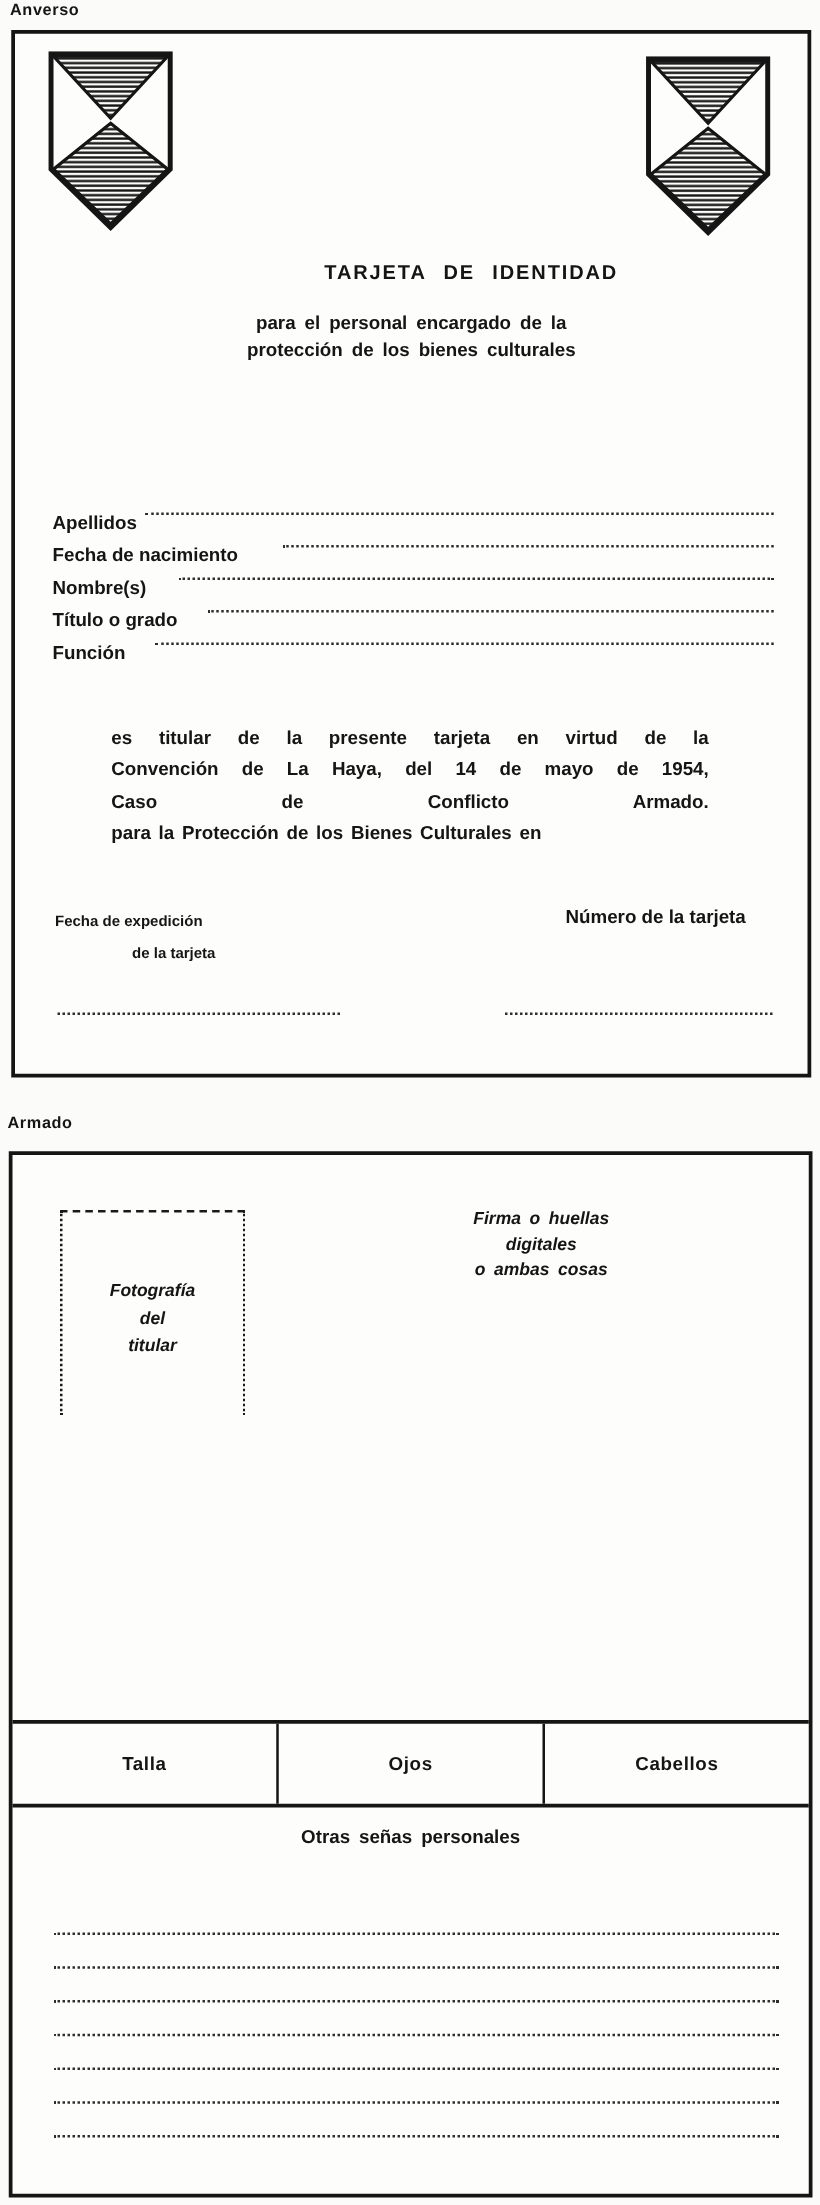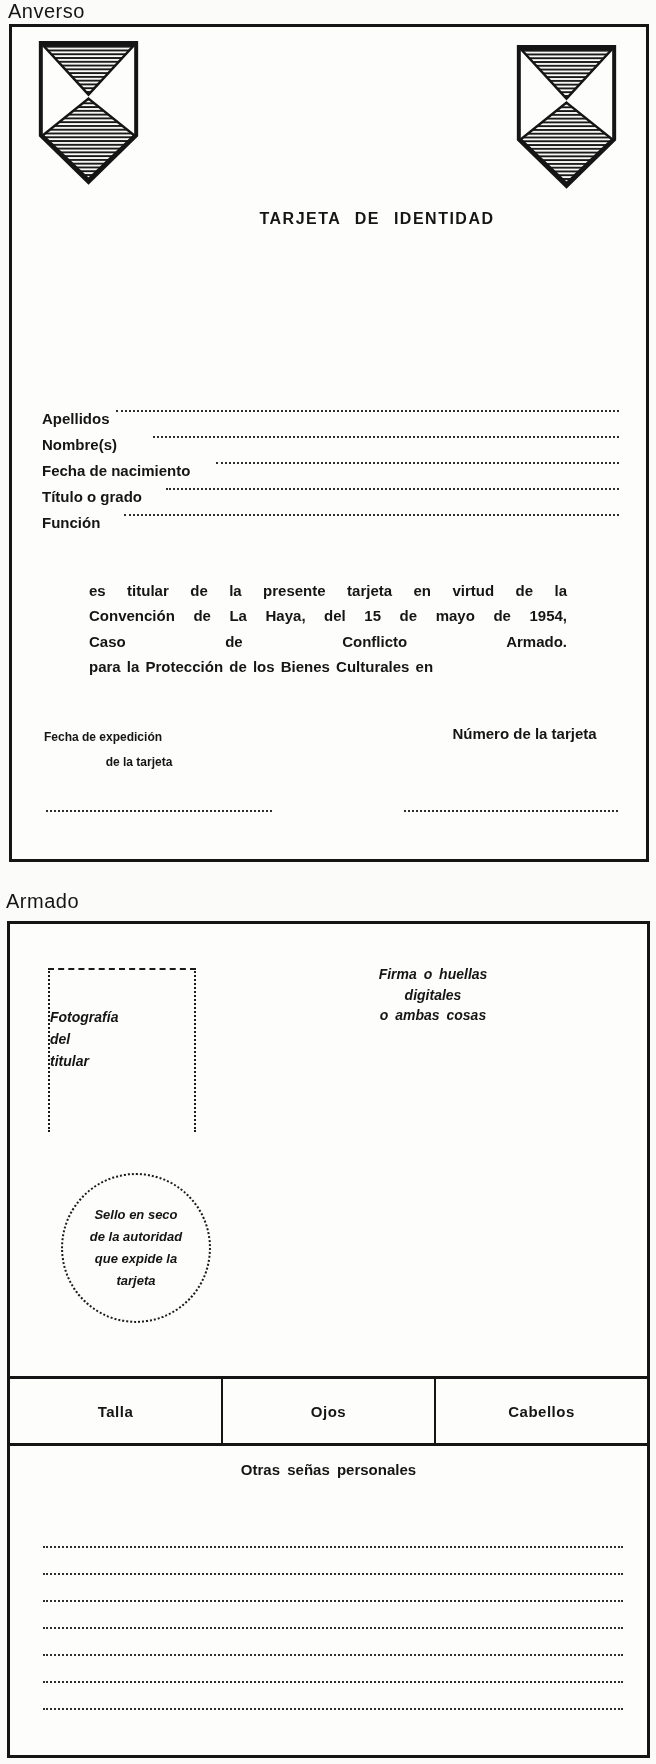--- a/index.html
+++ b/index.html
@@ -6,21 +6,21 @@
   body{
     width:656px;height:1764px;
     background:#fbfbf9;
     font-family:"Liberation Sans",sans-serif;
     color:#151515;
     position:relative;
     -webkit-font-smoothing:antialiased;
   }
   .section-label{
     position:absolute;
-    font-size:20px;font-weight:normal;letter-spacing:.5px;
+    font-size:13px;font-weight:bold;letter-spacing:.5px;
   }
   .card{
     position:absolute;
     background:#fdfdfb;
     border:3px solid #151515;
     box-sizing:border-box;
   }
   #front-card{left:9px;top:24px;width:640px;height:838px;}
   #back-card{left:7px;top:921px;width:643px;height:837px;}
 
@@ -79,21 +79,21 @@
 
   
   .photo-box{
     position:absolute;left:38px;top:44px;width:148px;height:164px;
     border-top:2px dashed #1a1a1a;
     border-left:2px dotted #1a1a1a;
     border-right:2px dotted #1a1a1a;
     box-sizing:border-box;
   }
   .photo-box .ph-text{
-    margin-top:36px;
+    margin-top:51px;text-align:center;
     font-size:14px;font-weight:bold;font-style:italic;
     line-height:22px;
   }
   .signature-note{
     position:absolute;left:323px;top:40px;width:200px;
     text-align:center;font-size:14px;font-weight:bold;font-style:italic;
     line-height:20.5px;word-spacing:3px;
   }
   .seal-circle{
     position:absolute;left:51px;top:249px;width:150px;height:150px;
@@ -142,47 +142,51 @@
   </svg>
 
   <svg class="emblem" id="emblem-right" viewBox="0 0 100 145">
     <polygon points="2,2 98,2 98,95 50,142 2,95" fill="#fdfdfb" stroke="#151515" stroke-width="4"></polygon>
     <polygon points="4,4 96,4 50,54" fill="url(#hatch)" stroke="#151515" stroke-width="2.5"></polygon>
     <polygon points="50,58 96,95 50,139 4,95" fill="url(#hatch)" stroke="#151515" stroke-width="2.5"></polygon>
   </svg>
 
   <div class="card-title">TARJETA DE IDENTIDAD</div>
 
+  <div class="card-subtitle">
+    <div>para el personal encargado de la</div>
+    <div>protección de los bienes culturales</div>
+  </div>
 
   <div class="fields">
     <div class="field-row">
       <span class="lbl">Apellidos</span>
       <span class="dots"></span>
     </div>
     <div class="field-row">
+      <span class="lbl">Fecha de nacimiento</span>
+      <span class="dots"></span>
+    </div>
+    <div class="field-row">
       <span class="lbl">Nombre(s)</span>
-      <span class="dots"></span>
-    </div>
-    <div class="field-row">
-      <span class="lbl">Fecha de nacimiento</span>
       <span class="dots"></span>
     </div>
     <div class="field-row">
       <span class="lbl">Título o grado</span>
       <span class="dots"></span>
     </div>
     <div class="field-row">
       <span class="lbl">Función</span>
       <span class="dots"></span>
     </div>
   </div>
 
   <div class="statement">
     <div class="stmt-line">es titular de la presente tarjeta en virtud de la</div>
-    <div class="stmt-line">Convención de La Haya, del 15 de mayo de 1954,</div>
+    <div class="stmt-line">Convención de La Haya, del 14 de mayo de 1954,</div>
     <div class="stmt-line">Caso de Conflicto Armado.</div>
     <div class="stmt-line">para la Protección de los Bienes Culturales en</div>
   </div>
 
   <div class="issue-label">
     <div>Fecha de expedición</div>
     <div class="l2">de la tarjeta</div>
   </div>
 
   <div class="number-label">Número de la tarjeta</div>
@@ -202,26 +206,20 @@
       <div>titular</div>
     </div>
   </div>
 
   <div class="signature-note">
     <div>Firma o huellas</div>
     <div>digitales</div>
     <div>o ambas cosas</div>
   </div>
 
-  <div class="seal-circle">
-    <div>Sello en seco</div>
-    <div>de la autoridad</div>
-    <div>que expide la</div>
-    <div>tarjeta</div>
-  </div>
 
   <div class="attr-row">
     <div class="attr-cell">Talla</div>
     <div class="attr-cell">Ojos</div>
     <div class="attr-cell">Cabellos</div>
   </div>
 
   <div class="other-title">Otras señas personales</div>
 
   <div class="ruled">

